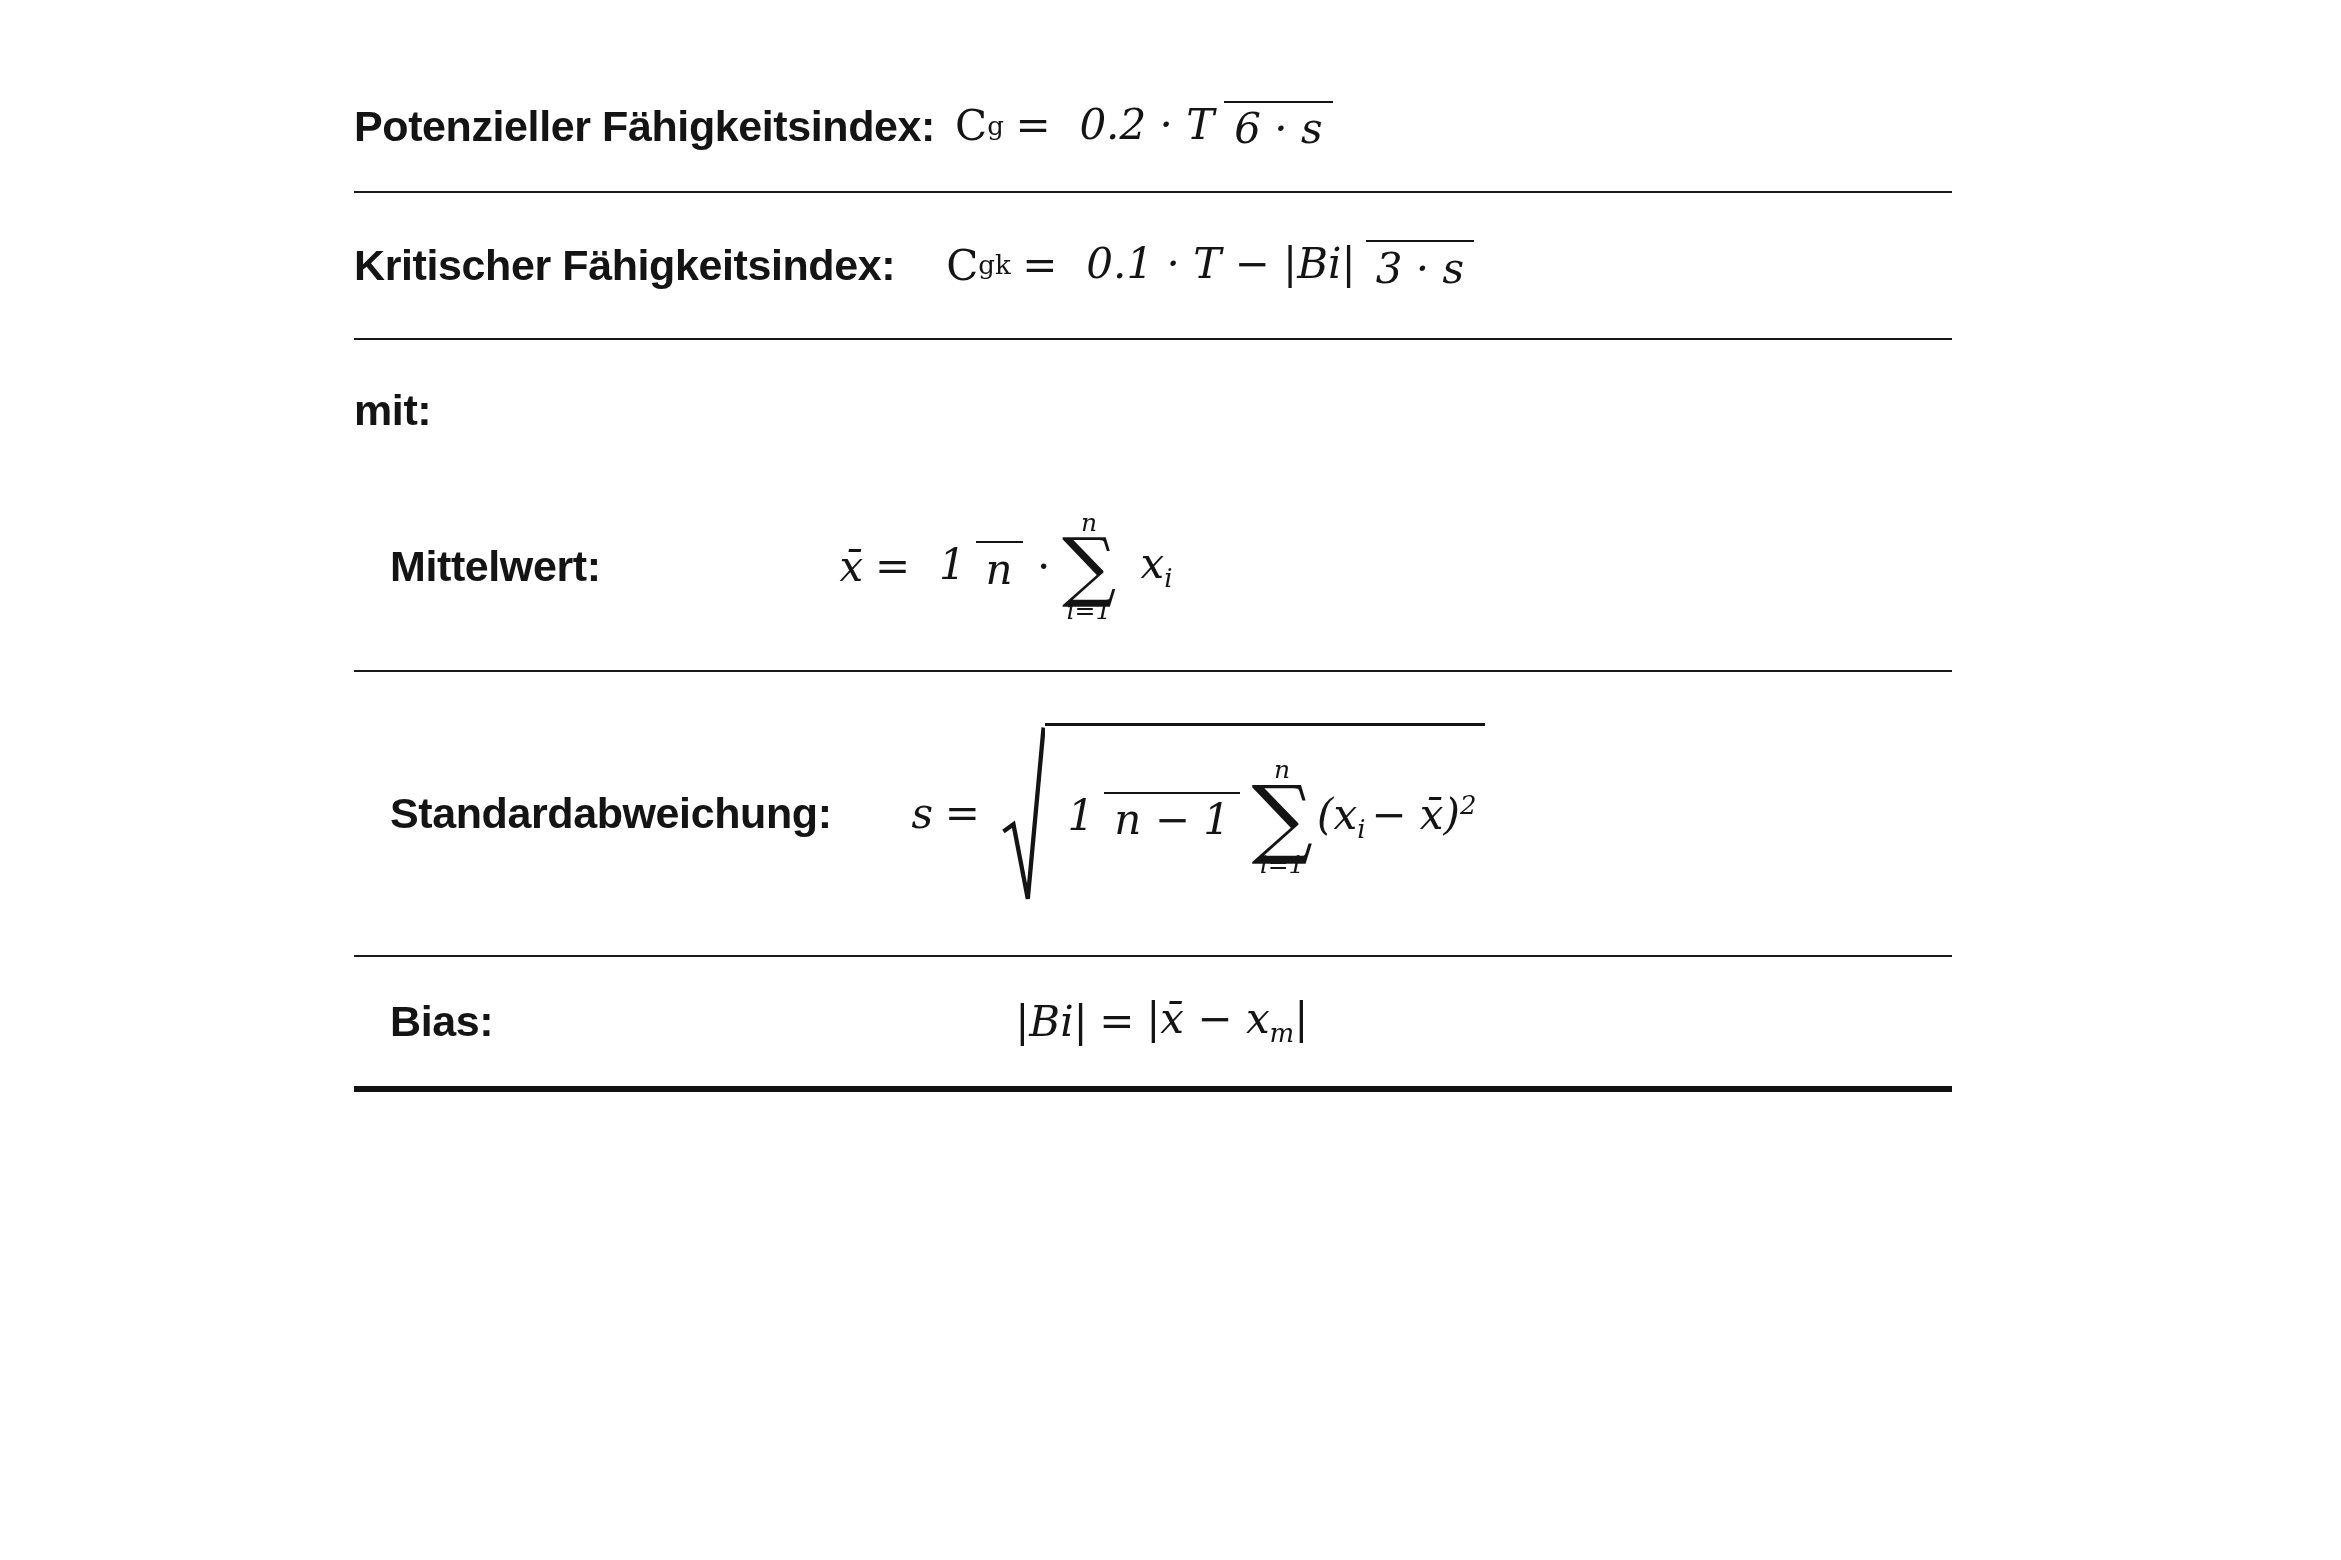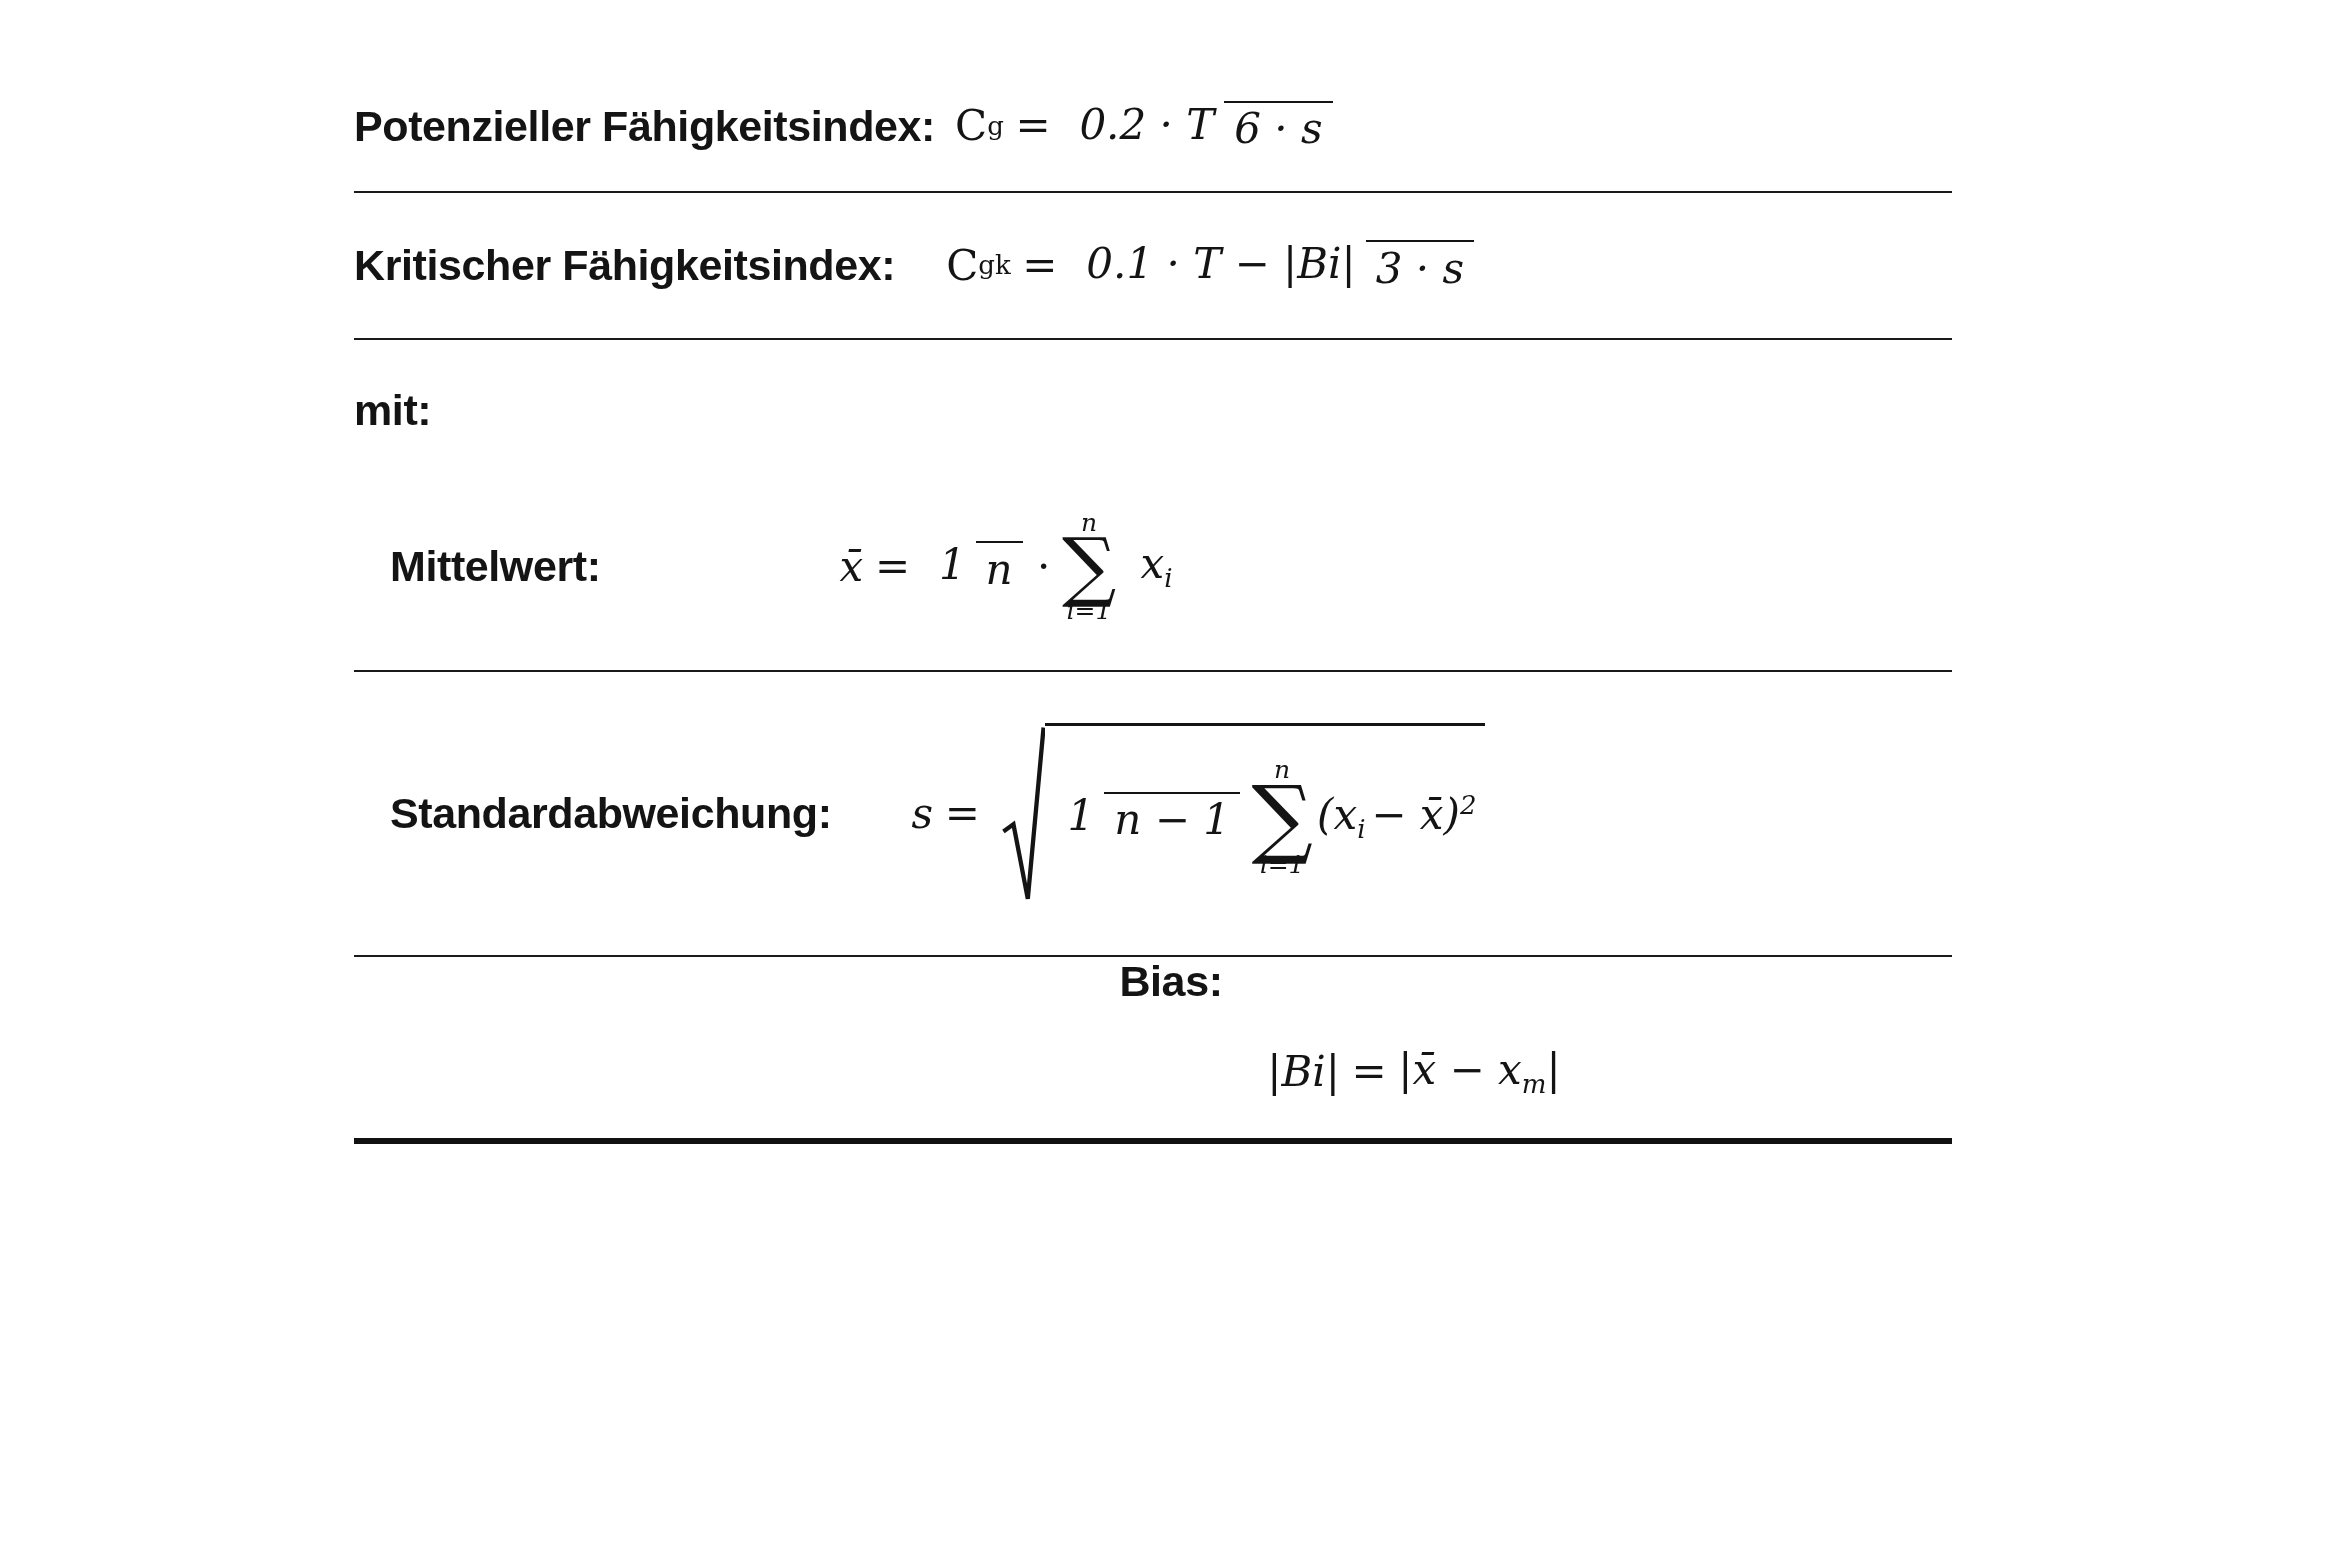--- a/index.html
+++ b/index.html
@@ -151,21 +151,21 @@
     flex: 1 1 auto;
     display: flex;
     align-items: center;
   }
 
   .r1 { height: 130px; }
   .r2 { height: 145px; }
   .r3 { height: 105px; margin-top: 18px; }
   .r4 { height: 207px; }
   .r5 { height: 283px; }
-  .r6 { height: 181px; flex-direction: column; }
+  .r6 { height: 129px; }
 </style>
 </head>
 <body>
 
 <div class="sheet">
   <div class="table">
 
     <div class="row r1">
       <div class="row-cell-label">
         <span class="label">Potenzieller Fähigkeitsindex:</span>

